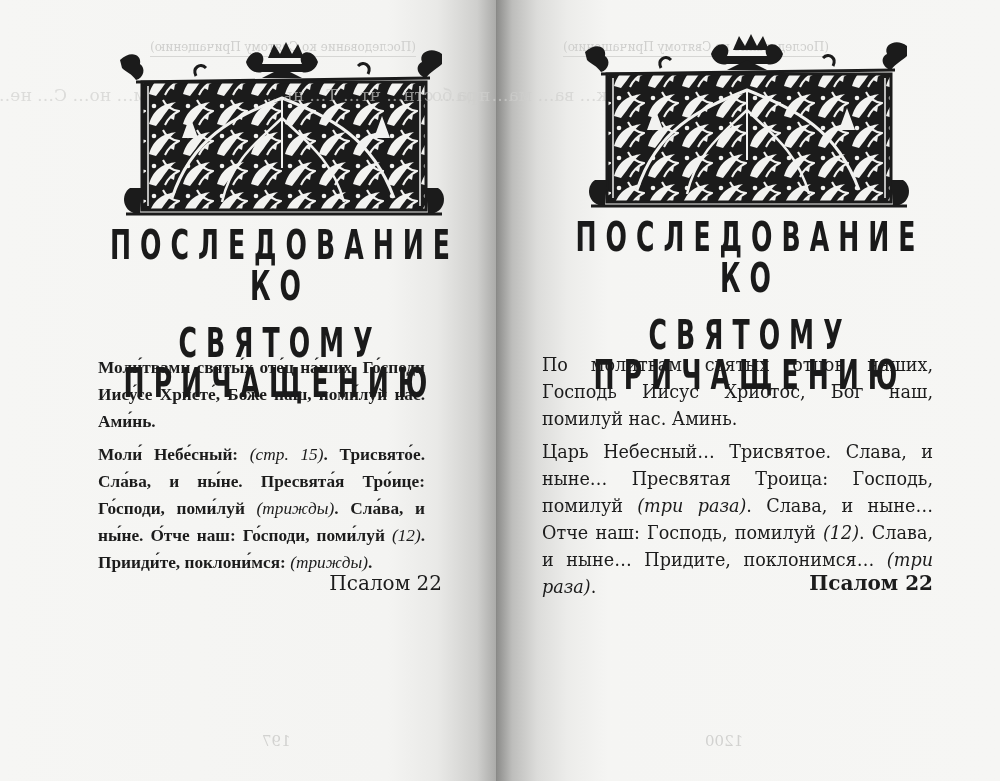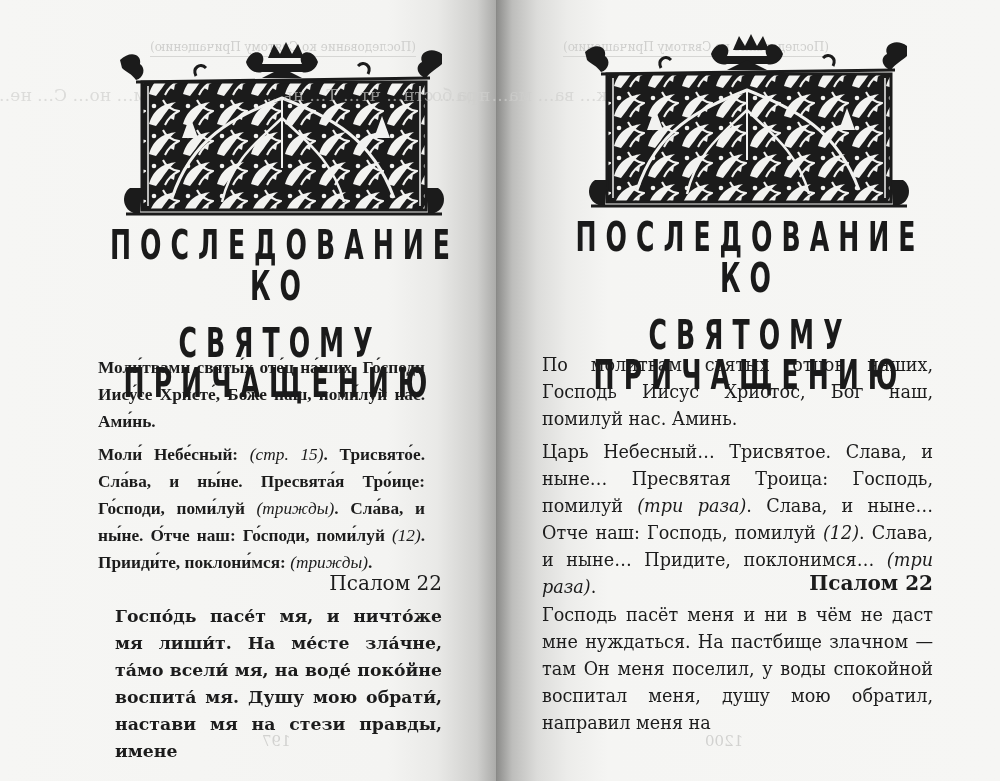--- a/index.html
+++ b/index.html
@@ -100,23 +100,20 @@
       <span class="t2">СВЯТОМУ ПРИЧАЩЕНИЮ</span>
     </div>
 
     <div class="text-block" id="left-text" style="left:98px; top:354px; width:327px;font-family:Liberation Serif, serif;">
         <p><span>Моли́твами святы́х оте́ц на́ших, Го́споди Иису́се Христе́, Бо́же наш, поми́луй нас. Ами́нь.</span></p>
         <p class="para-gap"><span>Моли́ Небе́сный: </span><em>(стр. 15)</em><span>. Трисвято́е. Сла́ва, и ны́не. Пресвята́я Тро́ице: Го́споди, поми́луй </span><em>(трижды)</em><span>. Сла́ва, и ны́не. О́тче наш: Го́споди, поми́луй </span><em>(12)</em><span>. Прииди́те, поклони́мся: </span><em>(трижды)</em><span>.</span></p>
       </div>
 
     <div class="psalm-heading" style="left:115px; top:571px; width:327px;">Псалом 22</div>
 
-    <div class="text-block" style="left:115px; top:603px; width:327px;">
-      <p>Госпо́дь пасе́т мя, и ничто́же мя лиши́т. На ме́сте зла́чне, та́мо всели́ мя, на воде́ поко́йне воспита́ мя. Душу мою обрати́, настави мя на стези правды, имене</p>
-    </div>
 
     <div class="folio" style="left:262px; top:732px;">197</div>
   </div>
 
   <div class="spine"></div>
 
   <div class="page right">
     <div class="runhead" style="left:66px; top:40px;">(Последование ко Святому Причащению)</div>
     <div class="bleed" style="left:38px; top:82px; width:160px;">ради… ник… ва… ма… тра… стн… чт… Т… нь…</div>
 
@@ -157,19 +154,16 @@
       <span class="t2">СВЯТОМУ ПРИЧАЩЕНИЮ</span>
     </div>
 
     <div class="text-block" id="right-text" style="left:45px; top:352px; width:391px;">
         <p><span>По молитвам святых отцов наших, Господь Иисус Христос, Бог наш, помилуй нас. Аминь.</span></p>
         <p class="para-gap"><span>Царь Небесный… Трисвятое. Слава, и ныне… Пресвятая Троица: Господь, помилуй </span><em>(три раза)</em><span>. Слава, и ныне… Отче наш: Господь, помилуй </span><em>(12)</em><span>. Слава, и ныне… Придите, поклонимся… </span><em>(три раза)</em><span>.</span></p>
       </div>
 
     <div class="psalm-heading" style="left:45px; top:571px; width:391px;">Псалом 22</div>
 
-    <div class="text-block" style="left:45px; top:602px; width:391px;">
-      <p>Господь пасёт меня и ни в чём не даст мне нуждаться. На пастбище злачном — там Он меня поселил, у воды спокойной воспитал меня, душу мою обратил, направил меня на</p>
-    </div>
 
     <div class="folio" style="left:208px; top:732px;">1200</div>
   </div>
 </div>
 
 </body></html>

